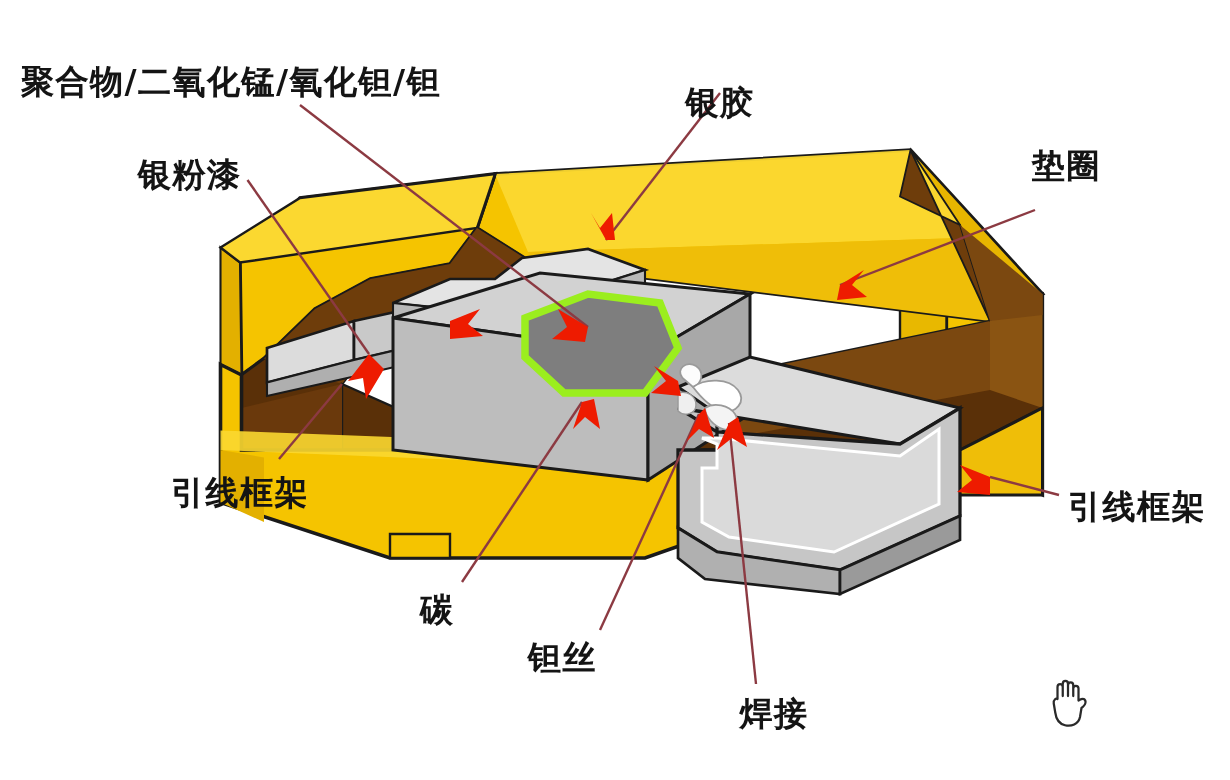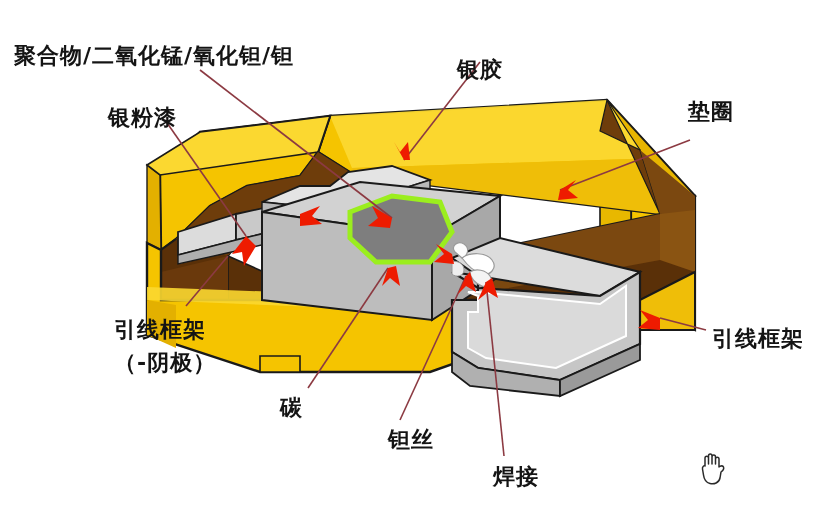--- a/index.html
+++ b/index.html
@@ -194,46 +194,45 @@
 
       <polygon points="452,254 436,244 444,254 434,262 454,264"></polygon>
     </g>
 
   </svg>
 
   <div class="lbl" style="left:14px; top:40px;">
     <span class="lbl-l1">聚合物/二氧化锰/氧化钽/钽</span>
   </div>
 
-  <div class="lbl" style="left:108px; top:102px;">
+  <div class="lbl" style="left:92px; top:102px;">
     <span class="lbl-l1">银粉漆</span>
   </div>
 
   <div class="lbl" style="left:457px; top:38px;margin-top:16px;">
     <span class="lbl-l1">银胶</span>
   </div>
 
   <div class="lbl" style="left:688px; top:96px;">
     <span class="lbl-l1">垫圈</span>
   </div>
 
   <div class="lbl two-line" style="left:114px; top:313px;">
     <span class="lbl-l1">引线框架</span>
-    <span class="lbl-l2">（-阴极）</span>
   </div>
 
   <div class="lbl two-line" style="left:712px; top:322px;">
     <span class="lbl-l1">引线框架</span>
   </div>
 
   <div class="lbl" style="left:280px; top:392px;">
     <span class="lbl-l1">碳</span>
   </div>
 
-  <div class="lbl" style="left:388px; top:424px;">
+  <div class="lbl" style="left:352px; top:424px;">
     <span class="lbl-l1">钽丝</span>
   </div>
 
   <div class="lbl" style="left:493px; top:461px;">
     <span class="lbl-l1">焊接</span>
   </div>
 
   <svg id="cursor" viewBox="0 0 34 40" xmlns="http://www.w3.org/2000/svg">
     <g fill="#FFFFFF" stroke="#2A2A2A" stroke-width="1.5" stroke-linejoin="round" stroke-linecap="round">
       <path d="M8,18 L8,10 C8,7.5 11.5,7.5 11.5,10 L11.5,16

